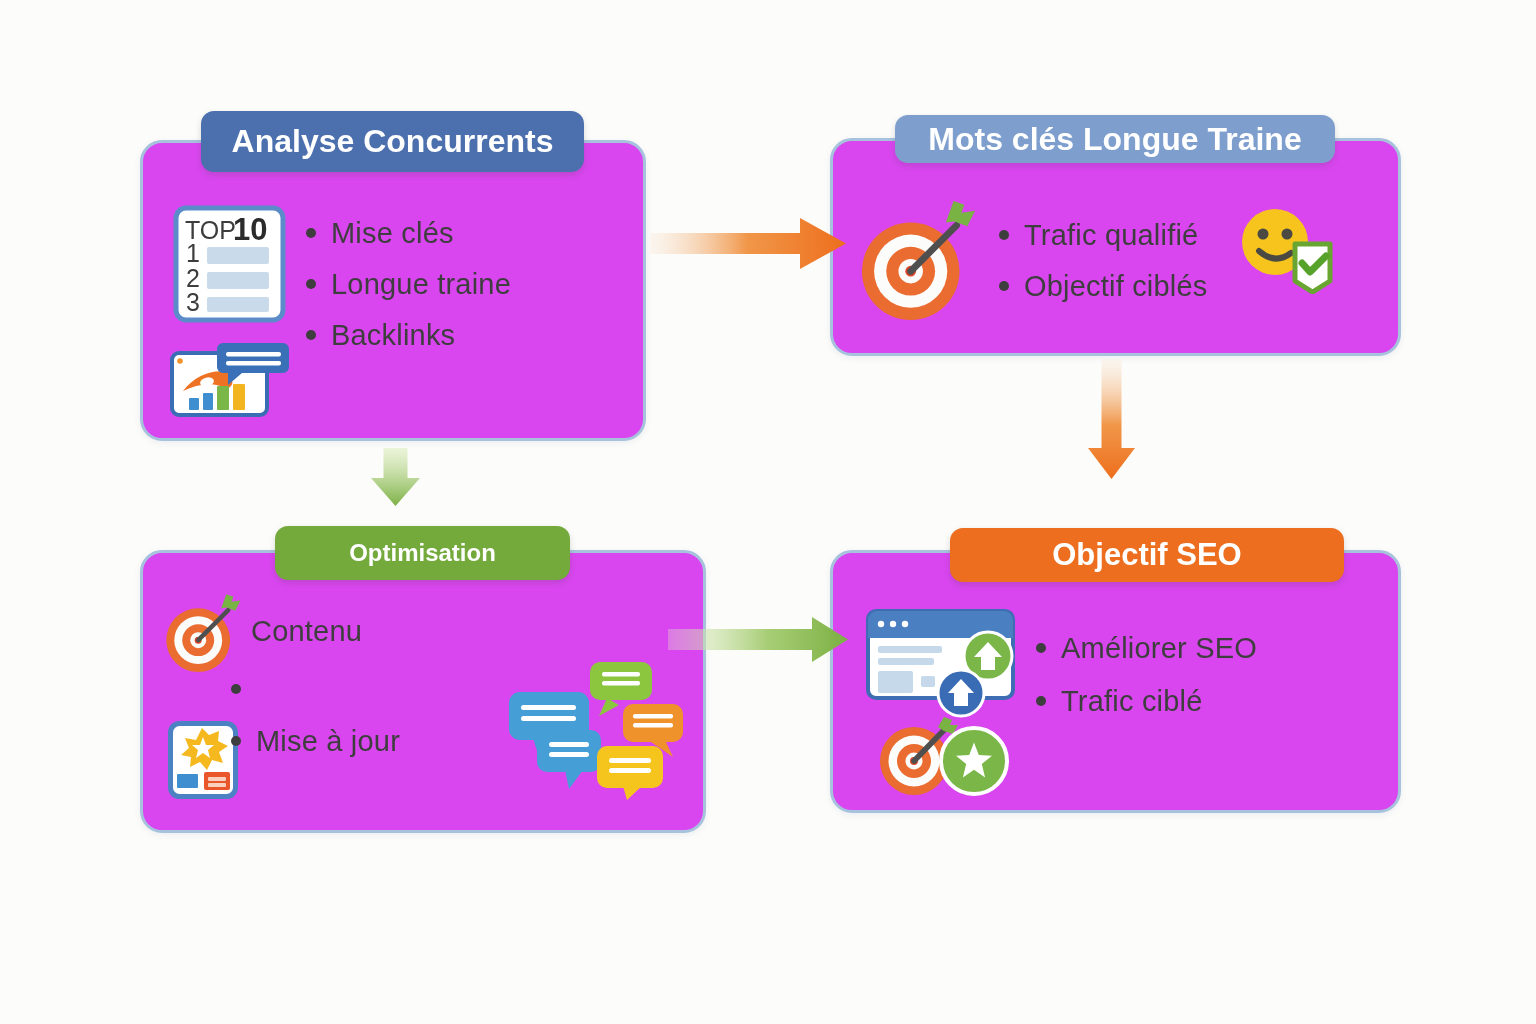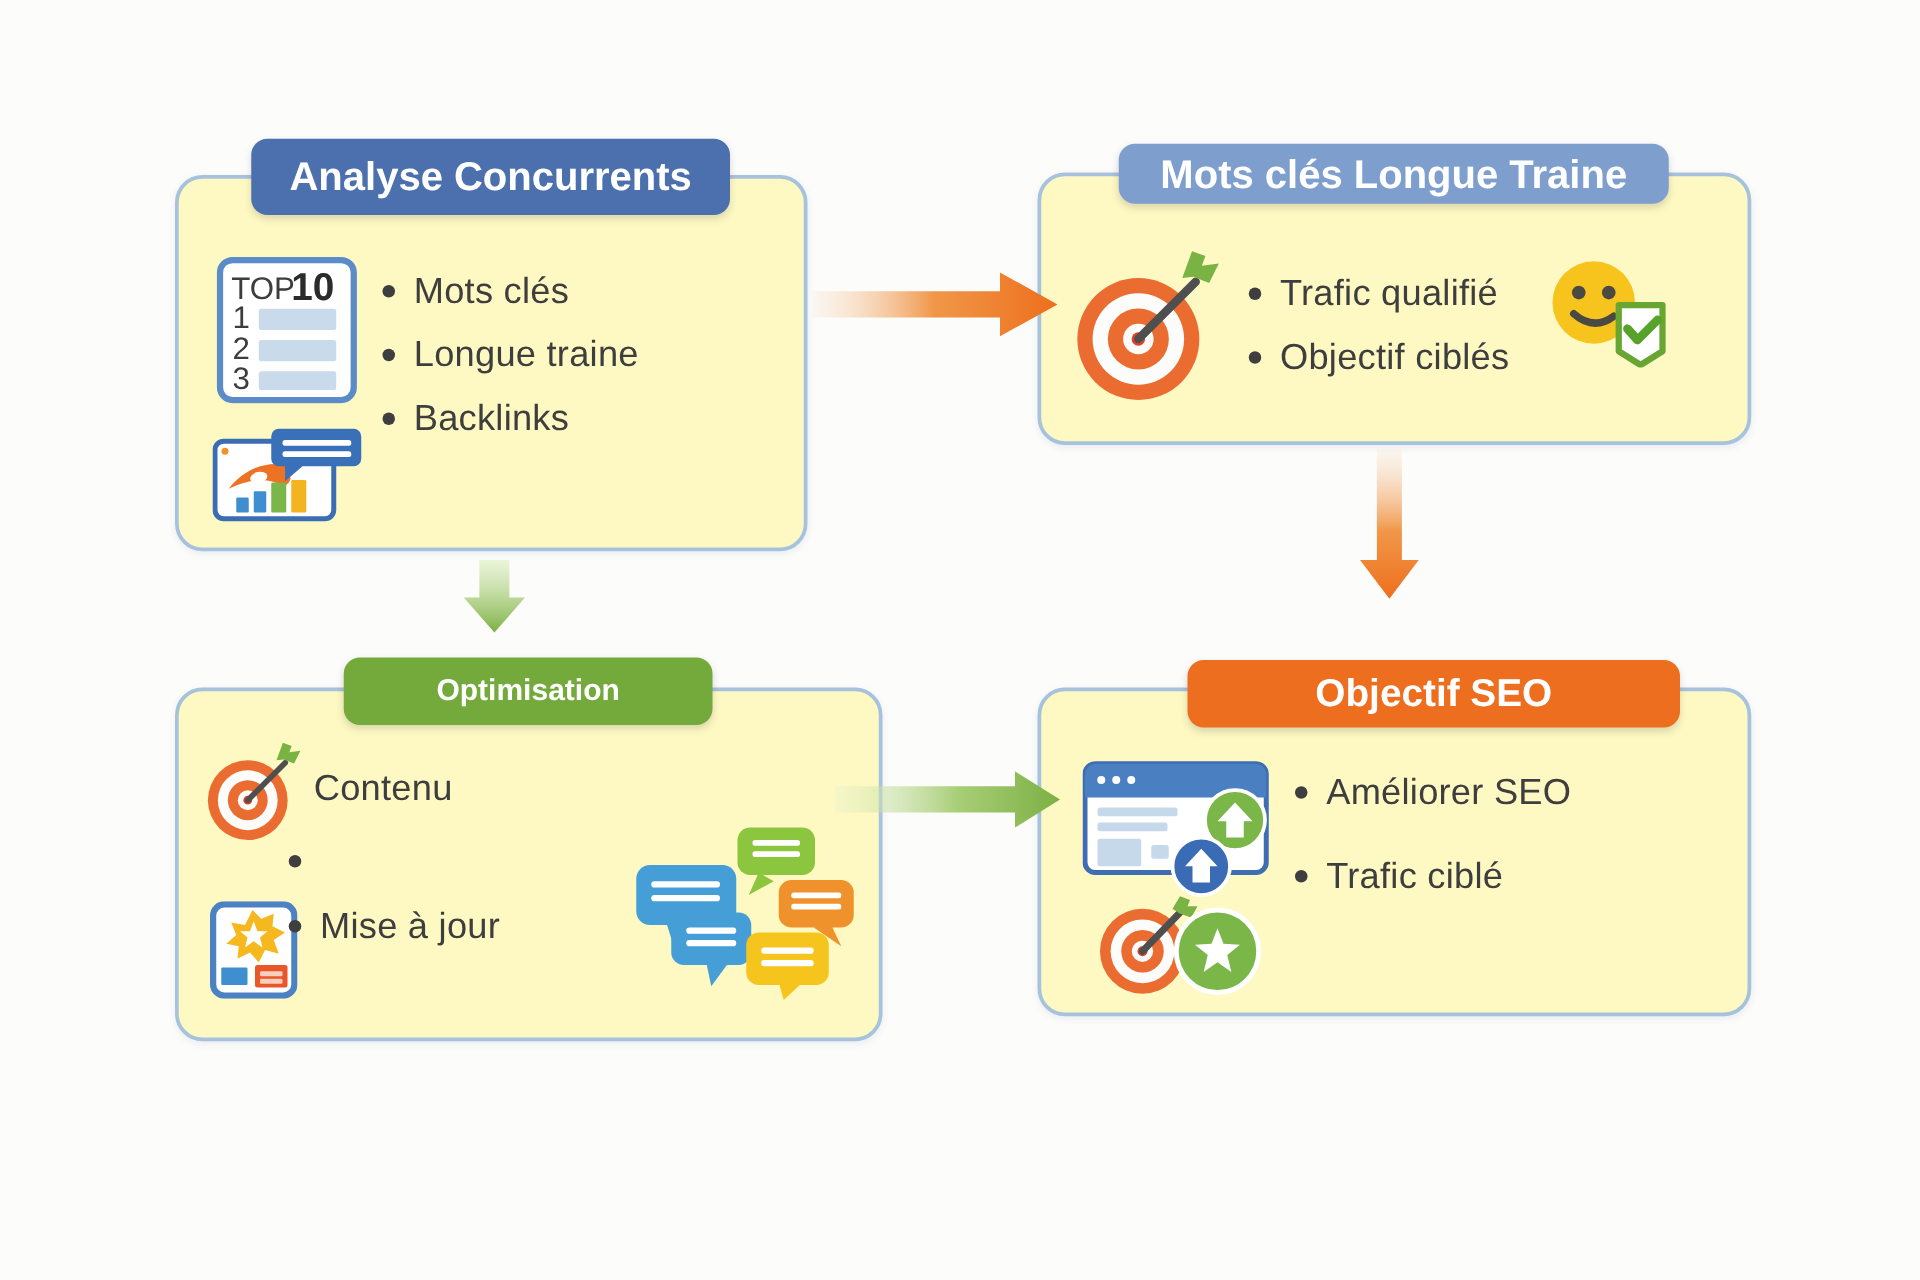--- a/index.html
+++ b/index.html
@@ -2,21 +2,21 @@
 <html><head>
 <meta charset="utf-8">
 <style>
   html,body { margin:0; padding:0; background:#ffffff; }
   #canvas {
     position:relative; width:1536px; height:1024px;
     background:#fcfcfa; overflow:hidden;
     font-family:"Liberation Sans", sans-serif;
   }
   .box {
-    position:absolute; background:#fef9c3;
+    position:absolute; background:#d946ef;
     border:3px solid #a7c2dd; border-radius:22px;
     box-shadow:0 2px 6px rgba(110,135,170,.12);
     text-align:center;
   }
   .hdr {
     position:absolute; display:flex; align-items:center; justify-content:center;
     color:#ffffff; font-weight:bold; border-radius:13px;
     box-shadow:0 3px 6px rgba(60,60,60,.18);
     white-space:nowrap; z-index:4;
   }
@@ -65,21 +65,21 @@
       <rect x="33" y="52" width="10" height="17" rx="1" fill="#3f8fd0"></rect>
       <rect x="47" y="45" width="12" height="24" rx="1" fill="#7ab648"></rect>
       <rect x="63" y="43" width="12" height="26" rx="1" fill="#f2b51f"></rect>
       <path d="M53 2 h60 a6 6 0 0 1 6 6 v18 a6 6 0 0 1 -6 6 h-41 l-14 12 v-12 h-5 a6 6 0 0 1 -6 -6 v-18 a6 6 0 0 1 6 -6 z" fill="#3a70b8"></path>
       <rect x="56" y="11" width="55" height="4.5" rx="2" fill="#ffffff"></rect>
       <rect x="56" y="20" width="55" height="4.5" rx="2" fill="#ffffff"></rect>
     </svg>
 
     <div class="row" style="left:163px; top:72px;">
       <span class="dot"></span>
-      <span>Mots clés</span>
+      <span>Mise clés</span>
     </div>
     <div class="row" style="left:163px; top:123px;">
       <span class="dot"></span>
       <span>Longue traine</span>
     </div>
     <div class="row" style="left:163px; top:174px;">
       <span class="dot"></span>
       <span>Backlinks</span>
     </div>
   </section>
@@ -208,21 +208,21 @@
       <circle cx="39" cy="46" r="25.5" fill="#fcfcfb"></circle>
       <circle cx="39" cy="46" r="17" fill="#ea6c30"></circle>
       <circle cx="39" cy="46" r="8.5" fill="#fcfcfb"></circle>
       <circle cx="39" cy="46" r="4" fill="#de4327"></circle>
       <line x1="39" y1="46" x2="70" y2="14" stroke="#4f4f4f" stroke-width="5.5" stroke-linecap="round"></line>
       <path d="M63 12 L69 2 L77 5 L75 10 L83 10 L78 19 L69 16 Z" fill="#79b344"></path>
       <circle cx="99" cy="46" r="33" fill="#7ab648" stroke="#ffffff" stroke-width="4"></circle>
       <polygon points="99,27.5 103.8,40 117,40.7 106.8,49 110.1,62.5 99,54.7 87.9,62.5 91.2,49 81,40.7 94.2,40" fill="#ffffff"></polygon>
     </svg>
 
-    <div class="row" style="left:203px; top:63px;">
+    <div class="row" style="left:203px; top:77px;">
       <span class="dot"></span>
       <span>Améliorer SEO</span>
     </div>
     <div class="row" style="left:203px; top:130px;">
       <span class="dot"></span>
       <span>Trafic ciblé</span>
     </div>
   </section>
 
   <svg id="arrow-layer" width="1536" height="1024" viewBox="0 0 1536 1024">

